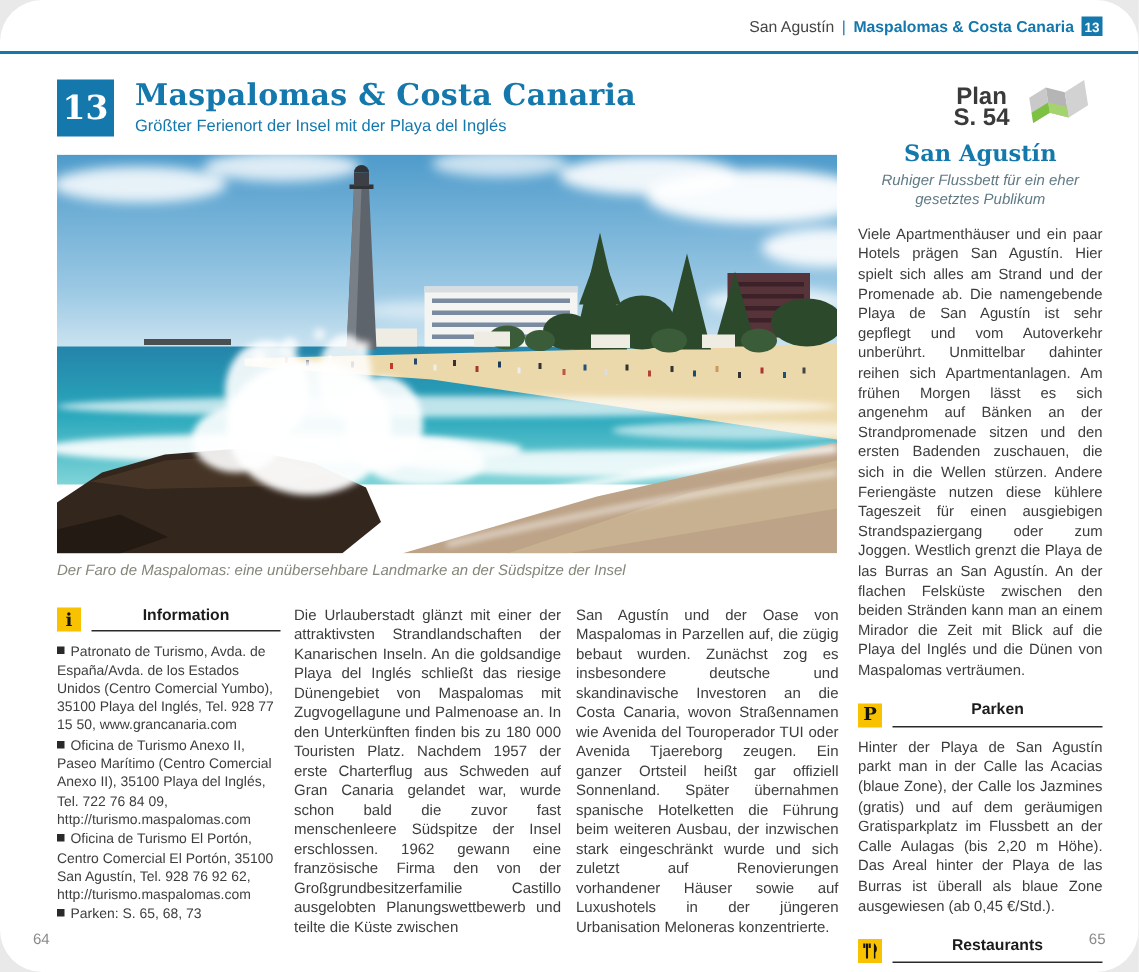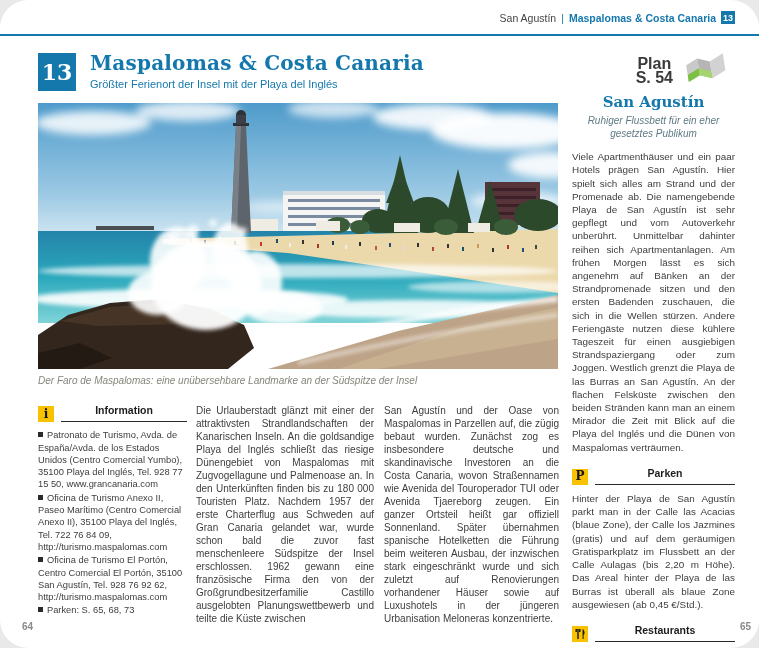--- a/index.html
+++ b/index.html
@@ -42,22 +42,22 @@
   .ico-p{font-family:"DejaVu Serif",serif;font-size:12px;}
   
   .info-item{margin:0 0 1px 0;}
   .sq{display:inline-block;width:5px;height:5px;background:#2a2a2a;margin-right:4px;vertical-align:1px;}
   
   .sb-title{font-family:"DejaVu Serif",serif;font-weight:bold;font-size:15px;color:#1478ad;text-align:center;}
   .sb-sub{font-size:10px;font-style:italic;color:#5f7a85;text-align:center;margin-top:5px;line-height:13px;}
   .sb-body{margin-top:10px;}
   .sb-sec{margin-top:13px;}
   
-  .pageno{position:absolute;top:621px;font-size:10px;color:#8a8a8a;font-weight:bold;}
-  .pageno.l{left:22px;} .pageno.r{right:8px;}
+  .pageno{position:absolute;top:621px;font-size:10px;color:#8a8a8a;}
+  .pageno.l{left:22px;} .pageno.r{right:22px;}
   p{margin:0;}
 </style>
 </head>
 <body>
 
 <div class="page">
 
   <div class="running-head">
     <span>San Agustín</span>
     <span class="pipe">|</span>

